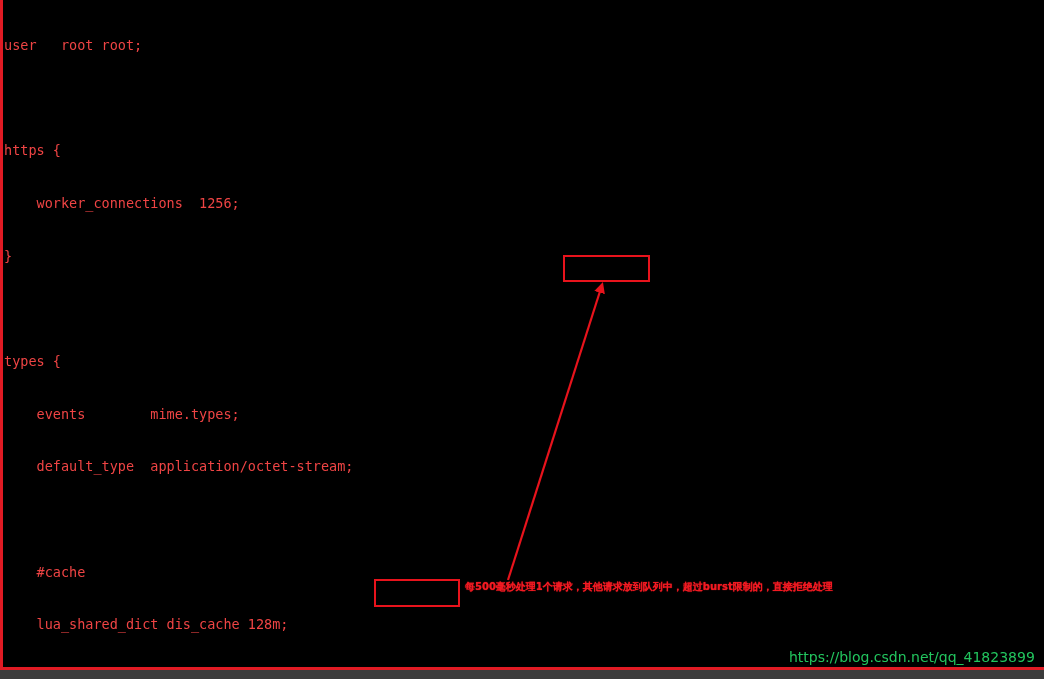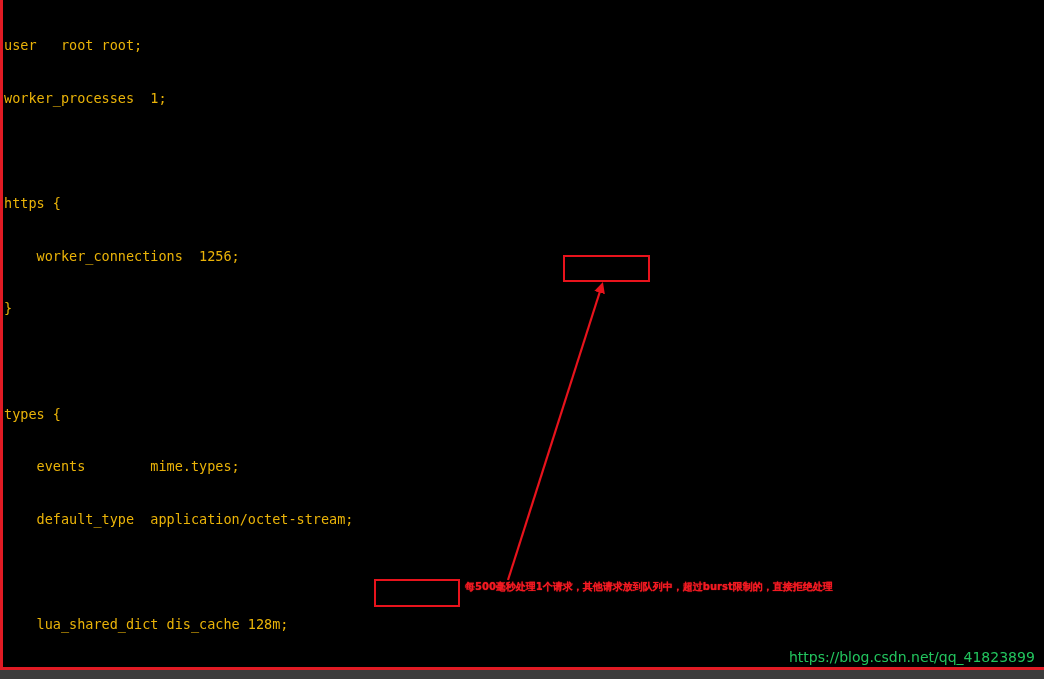--- a/index.html
+++ b/index.html
@@ -38,21 +38,21 @@
     width: 1044px; height: 9px;
     background: #3b3b3b;
     z-index: 5;
   }
 
   
   .code {
     position: absolute;
     left: 0px; top: 0px;
     width: 1044px; height: 667px;
-    color: #eab308;
+    color: #ef4444;
     font-size: 13.5px;
     line-height: 17.55px;
     white-space: pre;
     padding: 2px 0 0 4px;
     box-sizing: border-box;
     z-index: 2;
   }
   .code .ln { display: block; height: 17.55px; }
 
   
@@ -102,30 +102,30 @@
     z-index: 4;
   }
 </style>
 </head>
 <body>
 
 <div id="screenshot">
 
   <div class="code">
     <span class="ln">user   root root;</span>
-    <span class="ln">worker_processes  1;</span>
     <span class="ln"></span>
     <span class="ln">https {</span>
     <span class="ln">    worker_connections  1256;</span>
     <span class="ln">}</span>
     <span class="ln"></span>
     <span class="ln">types {</span>
     <span class="ln">    events        mime.types;</span>
     <span class="ln">    default_type  application/octet-stream;</span>
     <span class="ln"></span>
+    <span class="ln">    #cache</span>
     <span class="ln">    lua_shared_dict dis_cache 128m;</span>
     
     
     
     
     
     
     
     
     

